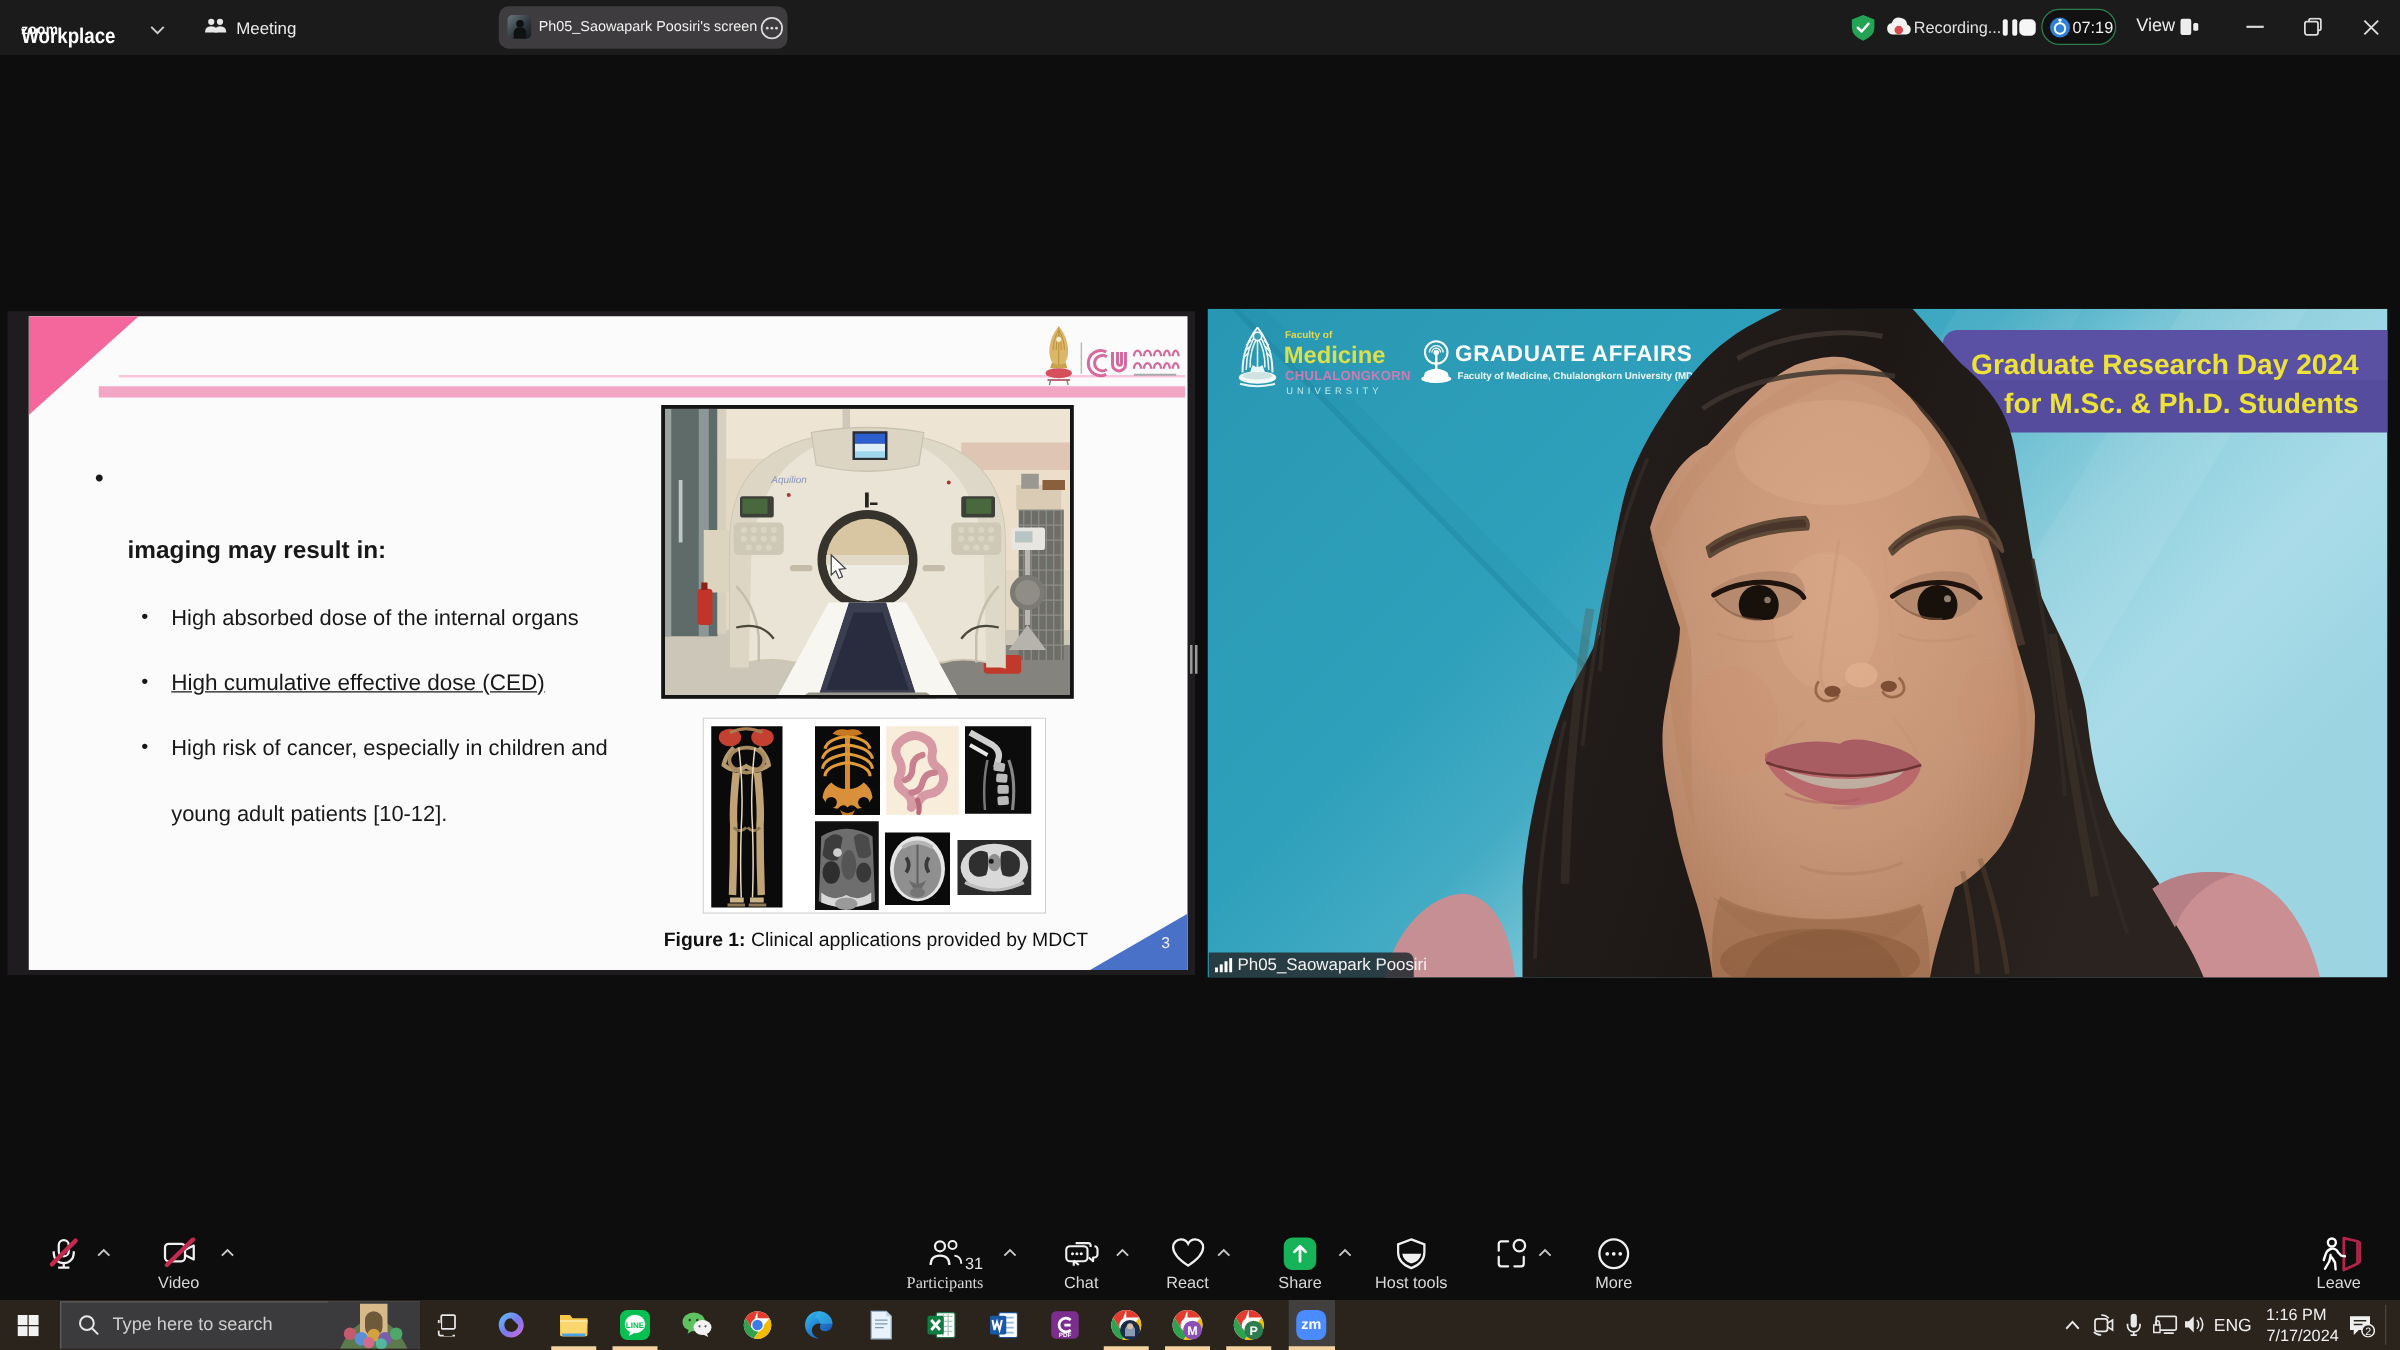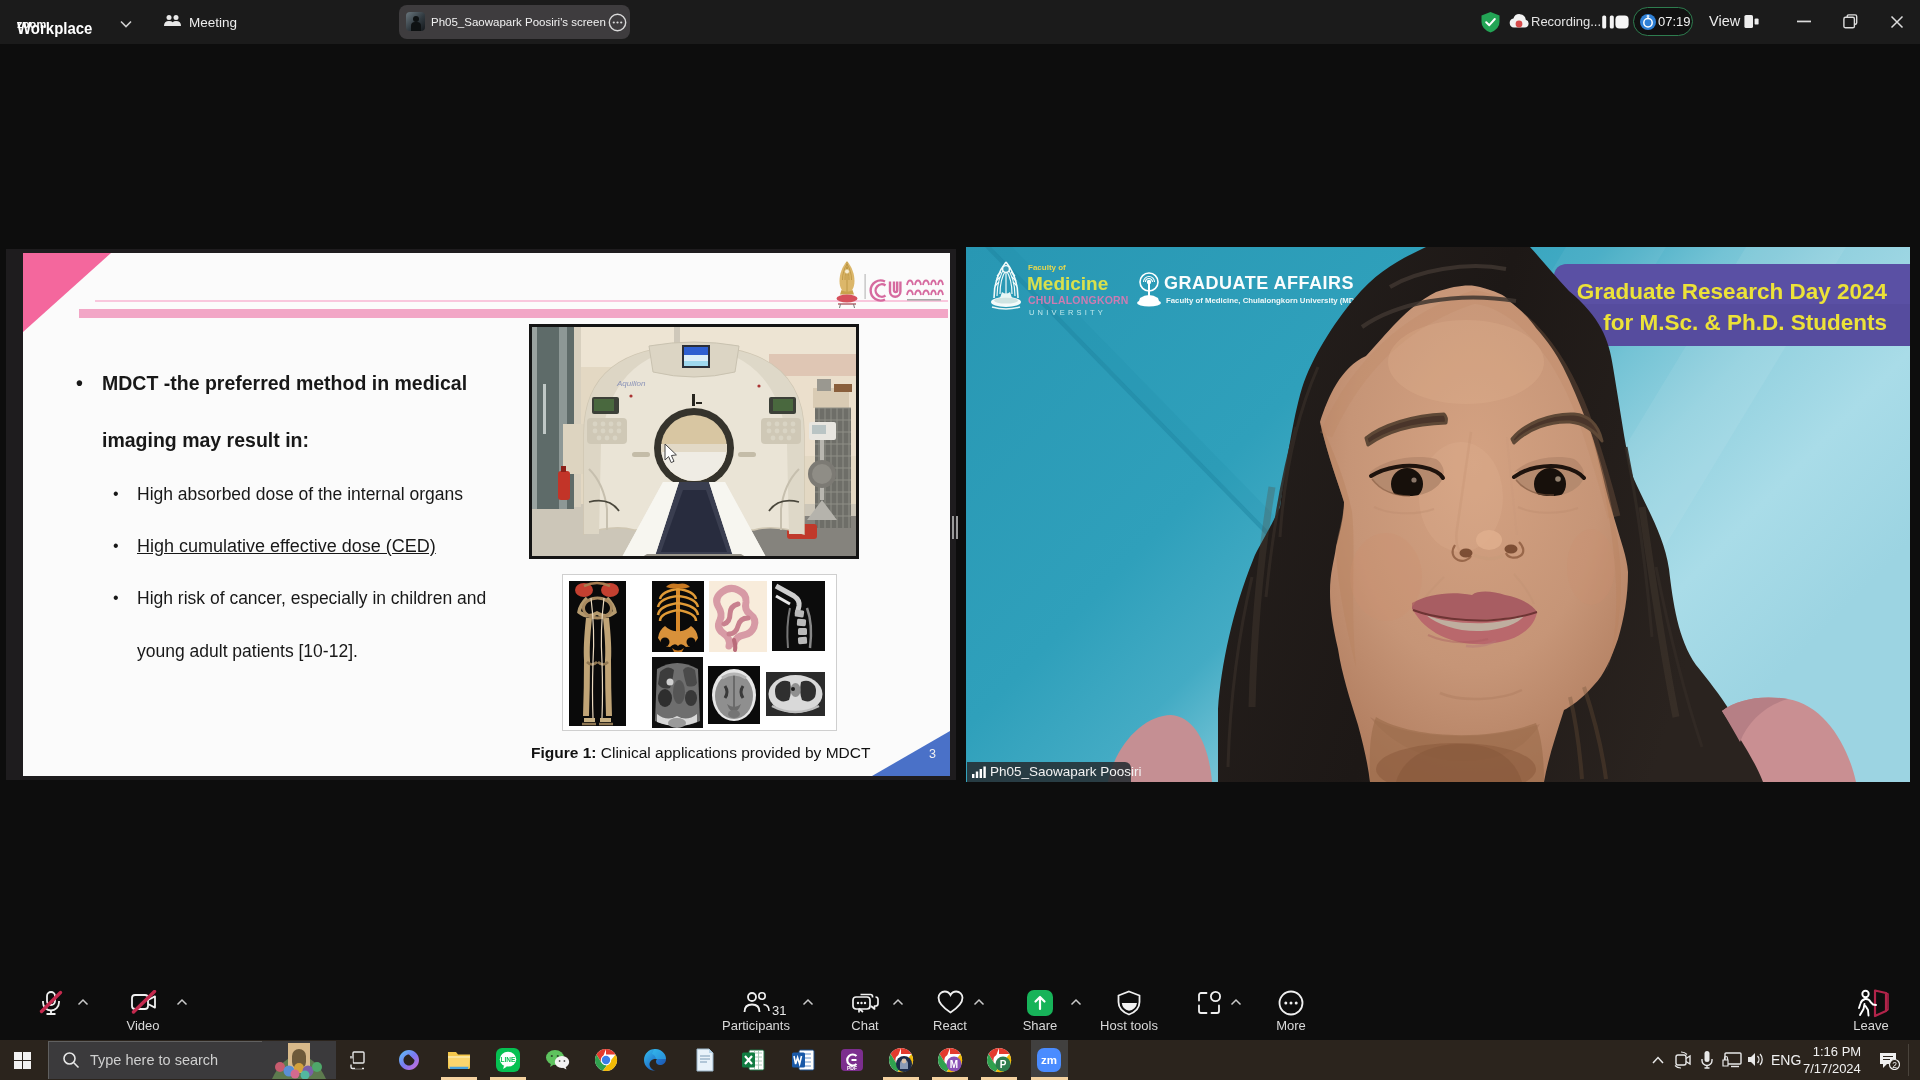--- a/index.html
+++ b/index.html
@@ -111,21 +111,20 @@
       <path d="M59 21.5 v9 a1.6 1.6 0 0 0 3.2 0 v-9"></path>
     </g>
     <g stroke="#d66a9f" stroke-width="1.8" fill="none">
       <path d="M72 25 c1 -6 5 -6 6 0 M80 25 c1 -6 5 -6 6 0 M88 25 c1 -6 5 -6 6 0 M96 25 c1 -6 4 -6 5 0 M103 25 c1 -6 4 -6 5 0"></path>
       <path d="M72 35 c1 -6 5 -6 6 0 M80 35 c1 -6 5 -6 6 0 M88 35 c1 -6 5 -6 6 0 M96 35 c1 -6 4 -6 5 0 M103 35 c1 -6 4 -6 5 0"></path>
     </g>
     <rect x="72" y="39" width="34" height="1.6" fill="#a8a8a8"></rect>
   </svg>
 
   <div class="abs" style="left:76px;top:372px;font-size:19.5px;font-weight:bold;color:#181818;">•</div>
-  <div class="abs" style="left:102px;top:372px;font-size:19.5px;font-weight:bold;color:#181818;white-space:nowrap;">MDCT -the preferred method in medical</div>
   <div class="abs" style="left:102px;top:429px;font-size:19.5px;font-weight:bold;color:#181818;white-space:nowrap;">imaging may result in:</div>
   <div class="abs" style="left:113px;top:485px;font-size:16px;color:#181818;">•</div>
   <div class="abs" style="left:137px;top:484px;font-size:17.5px;color:#181818;white-space:nowrap;">High absorbed dose of the internal organs</div>
   <div class="abs" style="left:113px;top:537px;font-size:16px;color:#181818;">•</div>
   <div class="abs" style="left:137px;top:536px;font-size:18px;color:#181818;white-space:nowrap;text-decoration:underline;">High cumulative effective dose (CED)</div>
   <div class="abs" style="left:113px;top:589px;font-size:16px;color:#181818;">•</div>
   <div class="abs" style="left:137px;top:588px;font-size:17.5px;color:#181818;white-space:nowrap;">High risk of cancer, especially in children and</div>
   <div class="abs" style="left:137px;top:641px;font-size:17.5px;color:#181818;white-space:nowrap;">young adult patients [10-12].</div>
 
   <div class="abs" style="left:531px;top:744px;font-size:15.5px;color:#111;white-space:nowrap;"><b>Figure 1:</b> Clinical applications provided by MDCT</div>
@@ -572,21 +571,21 @@
       <path d="M1.5 6.5 L6 2 L10.5 6.5" stroke="#c9c9c9" stroke-width="1.5" fill="none"></path>
     </svg>
 
   <svg class="abs" style="left:741px;top:989px;" width="30" height="28" viewBox="0 0 30 28">
     <circle cx="11" cy="8" r="4" stroke="#f0f0f0" stroke-width="1.8" fill="none"></circle>
     <path d="M3.5 23 q0 -7.5 7.5 -7.5 q7.5 0 7.5 7.5" stroke="#f0f0f0" stroke-width="1.8" fill="none"></path>
     <circle cx="21" cy="7" r="3.2" stroke="#f0f0f0" stroke-width="1.6" fill="none"></circle>
     <path d="M22.5 15.5 q5.5 0.5 5.5 6.5" stroke="#f0f0f0" stroke-width="1.6" fill="none"></path>
   </svg>
   <div class="abs" style="left:772px;top:991px;color:#e8e8e8;font-size:13px;margin-top:12px;">31</div>
-  <div class="tb-label abs" style="left:716px;top:1018px;width:80px;">Participants</div>
+  <div class="tb-label abs" style="left:716px;top:1018px;width:80px;font-family:Liberation Serif, serif;">Participants</div>
   <svg class="abs" style="left:802px;top:998px;" width="12" height="8" viewBox="0 0 12 8">
       <path d="M1.5 6.5 L6 2 L10.5 6.5" stroke="#c9c9c9" stroke-width="1.5" fill="none"></path>
     </svg>
 
   <svg class="abs" style="left:851px;top:989px;" width="29" height="28" viewBox="0 0 29 28">
     <path d="M9.5 5.5 h10 a2 2 0 0 1 2 2 v1" stroke="#f0f0f0" stroke-width="1.7" fill="none"></path>
     <path d="M24.5 8 a2.5 2.5 0 0 1 2.5 2.5 v4 a2.5 2.5 0 0 1 -2.5 2.5 h-1 v3 l-3.5 -3" stroke="#f0f0f0" stroke-width="1.7" fill="none" stroke-linejoin="round"></path>
     <rect x="2" y="8" width="17" height="12" rx="3" stroke="#f0f0f0" stroke-width="1.7" fill="none"></rect>
     <path d="M8 23.5 v-4 M8 19.5 l4 3.5" stroke="#f0f0f0" stroke-width="1.7" fill="none"></path>
     <circle cx="7" cy="14" r="1.2" fill="#f0f0f0"></circle>
@@ -823,21 +822,21 @@
     <path d="M9 15.5 h8" stroke="#e8e8e8" stroke-width="1.4"></path>
     <path d="M1 9 h5 v6 H1 Z" fill="#2b241d" stroke="#e8e8e8" stroke-width="1.2"></path>
     <path d="M2.5 9 V7 a1.5 1.5 0 0 1 3 0 V9" stroke="#e8e8e8" stroke-width="1.2" fill="none"></path>
   </svg>
   <svg class="abs" style="left:1746px;top:1051px;" width="19" height="17" viewBox="0 0 19 17">
     <path d="M2 6 h3 l4 -4 v13 l-4 -4 H2 Z" fill="#e8e8e8"></path>
     <path d="M11.5 5 a5 5 0 0 1 0 7 M14 3 a8 8 0 0 1 0 11" stroke="#e8e8e8" stroke-width="1.3" fill="none"></path>
   </svg>
   <div class="abs" style="left:1771px;top:1052px;color:#f0f0f0;font-size:14px;">ENG</div>
   <div class="abs" style="left:1808px;top:1044px;width:58px;text-align:center;color:#f0f0f0;font-size:13px;">1:16 PM</div>
-  <div class="abs" style="left:1803px;top:1061px;width:68px;text-align:left;color:#f0f0f0;font-size:13px;">7/17/2024</div>
+  <div class="abs" style="left:1803px;top:1061px;width:68px;text-align:right;color:#f0f0f0;font-size:13px;">7/17/2024</div>
   <svg class="abs" style="left:1878px;top:1051px;" width="22" height="19" viewBox="0 0 22 19">
     <path d="M2 2 h16 v11 h-9 l-4 4 v-4 H2 Z" fill="#f0f0f0"></path>
     <path d="M5 5.5 h10 M5 8.5 h7" stroke="#2b241d" stroke-width="1.2"></path>
     <circle cx="16.5" cy="13.5" r="5" fill="#2b241d" stroke="#f0f0f0" stroke-width="1.2"></circle>
     <text x="16.5" y="16.8" font-size="8.5" fill="#f0f0f0" text-anchor="middle" font-family="Liberation Sans">2</text>
   </svg>
   <div class="abs" style="left:1908px;top:1044px;width:1px;height:32px;background:#4a443c;"></div>
 </div>
 
 </body></html>

